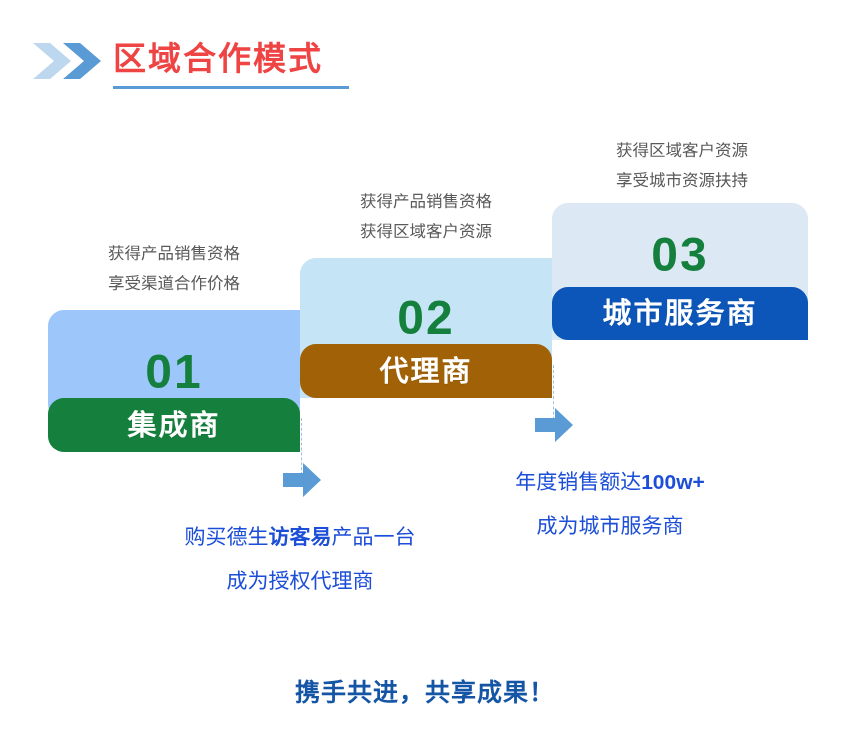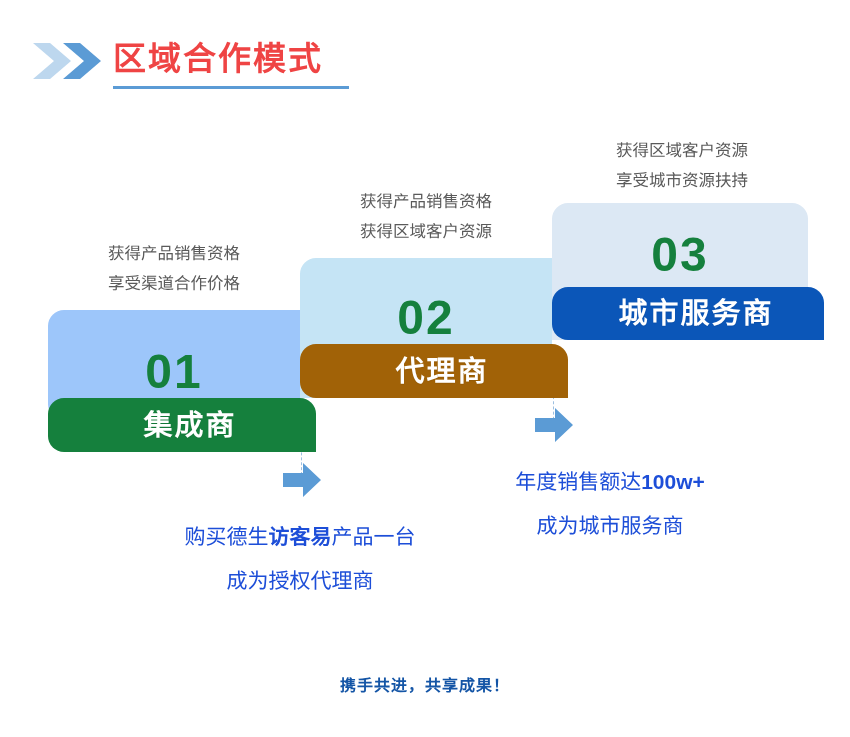--- a/index.html
+++ b/index.html
@@ -96,21 +96,20 @@
     border-radius: 16px;
     color: #ffffff;
     font-weight: bold;
     font-size: 29px;
     line-height: 1;
     display: flex;
     align-items: center;
     justify-content: center;
     letter-spacing: 2px;
     text-shadow: 0 1px 1px rgba(0,0,0,0.08);
-    padding-left: 16px;
   }
 
   
   .step-caption {
     position: absolute;
     text-align: center;
     color: #5a5a5a;
     font-size: 16.5px;
     line-height: 30px;
     white-space: nowrap;
@@ -136,21 +135,21 @@
     font-weight: bold;
   }
 
   
   .footer-slogan {
     position: absolute;
     left: 0;
     top: 672px;
     width: 850px;
     text-align: center;
-    font-size: 16px;
+    font-size: 25px;
     font-weight: bold;
     letter-spacing: 1px;
     color: #1455a6;
   }
 </style>
 </head>
 <body>
 
 <div class="header">
   <div class="chevrons">

